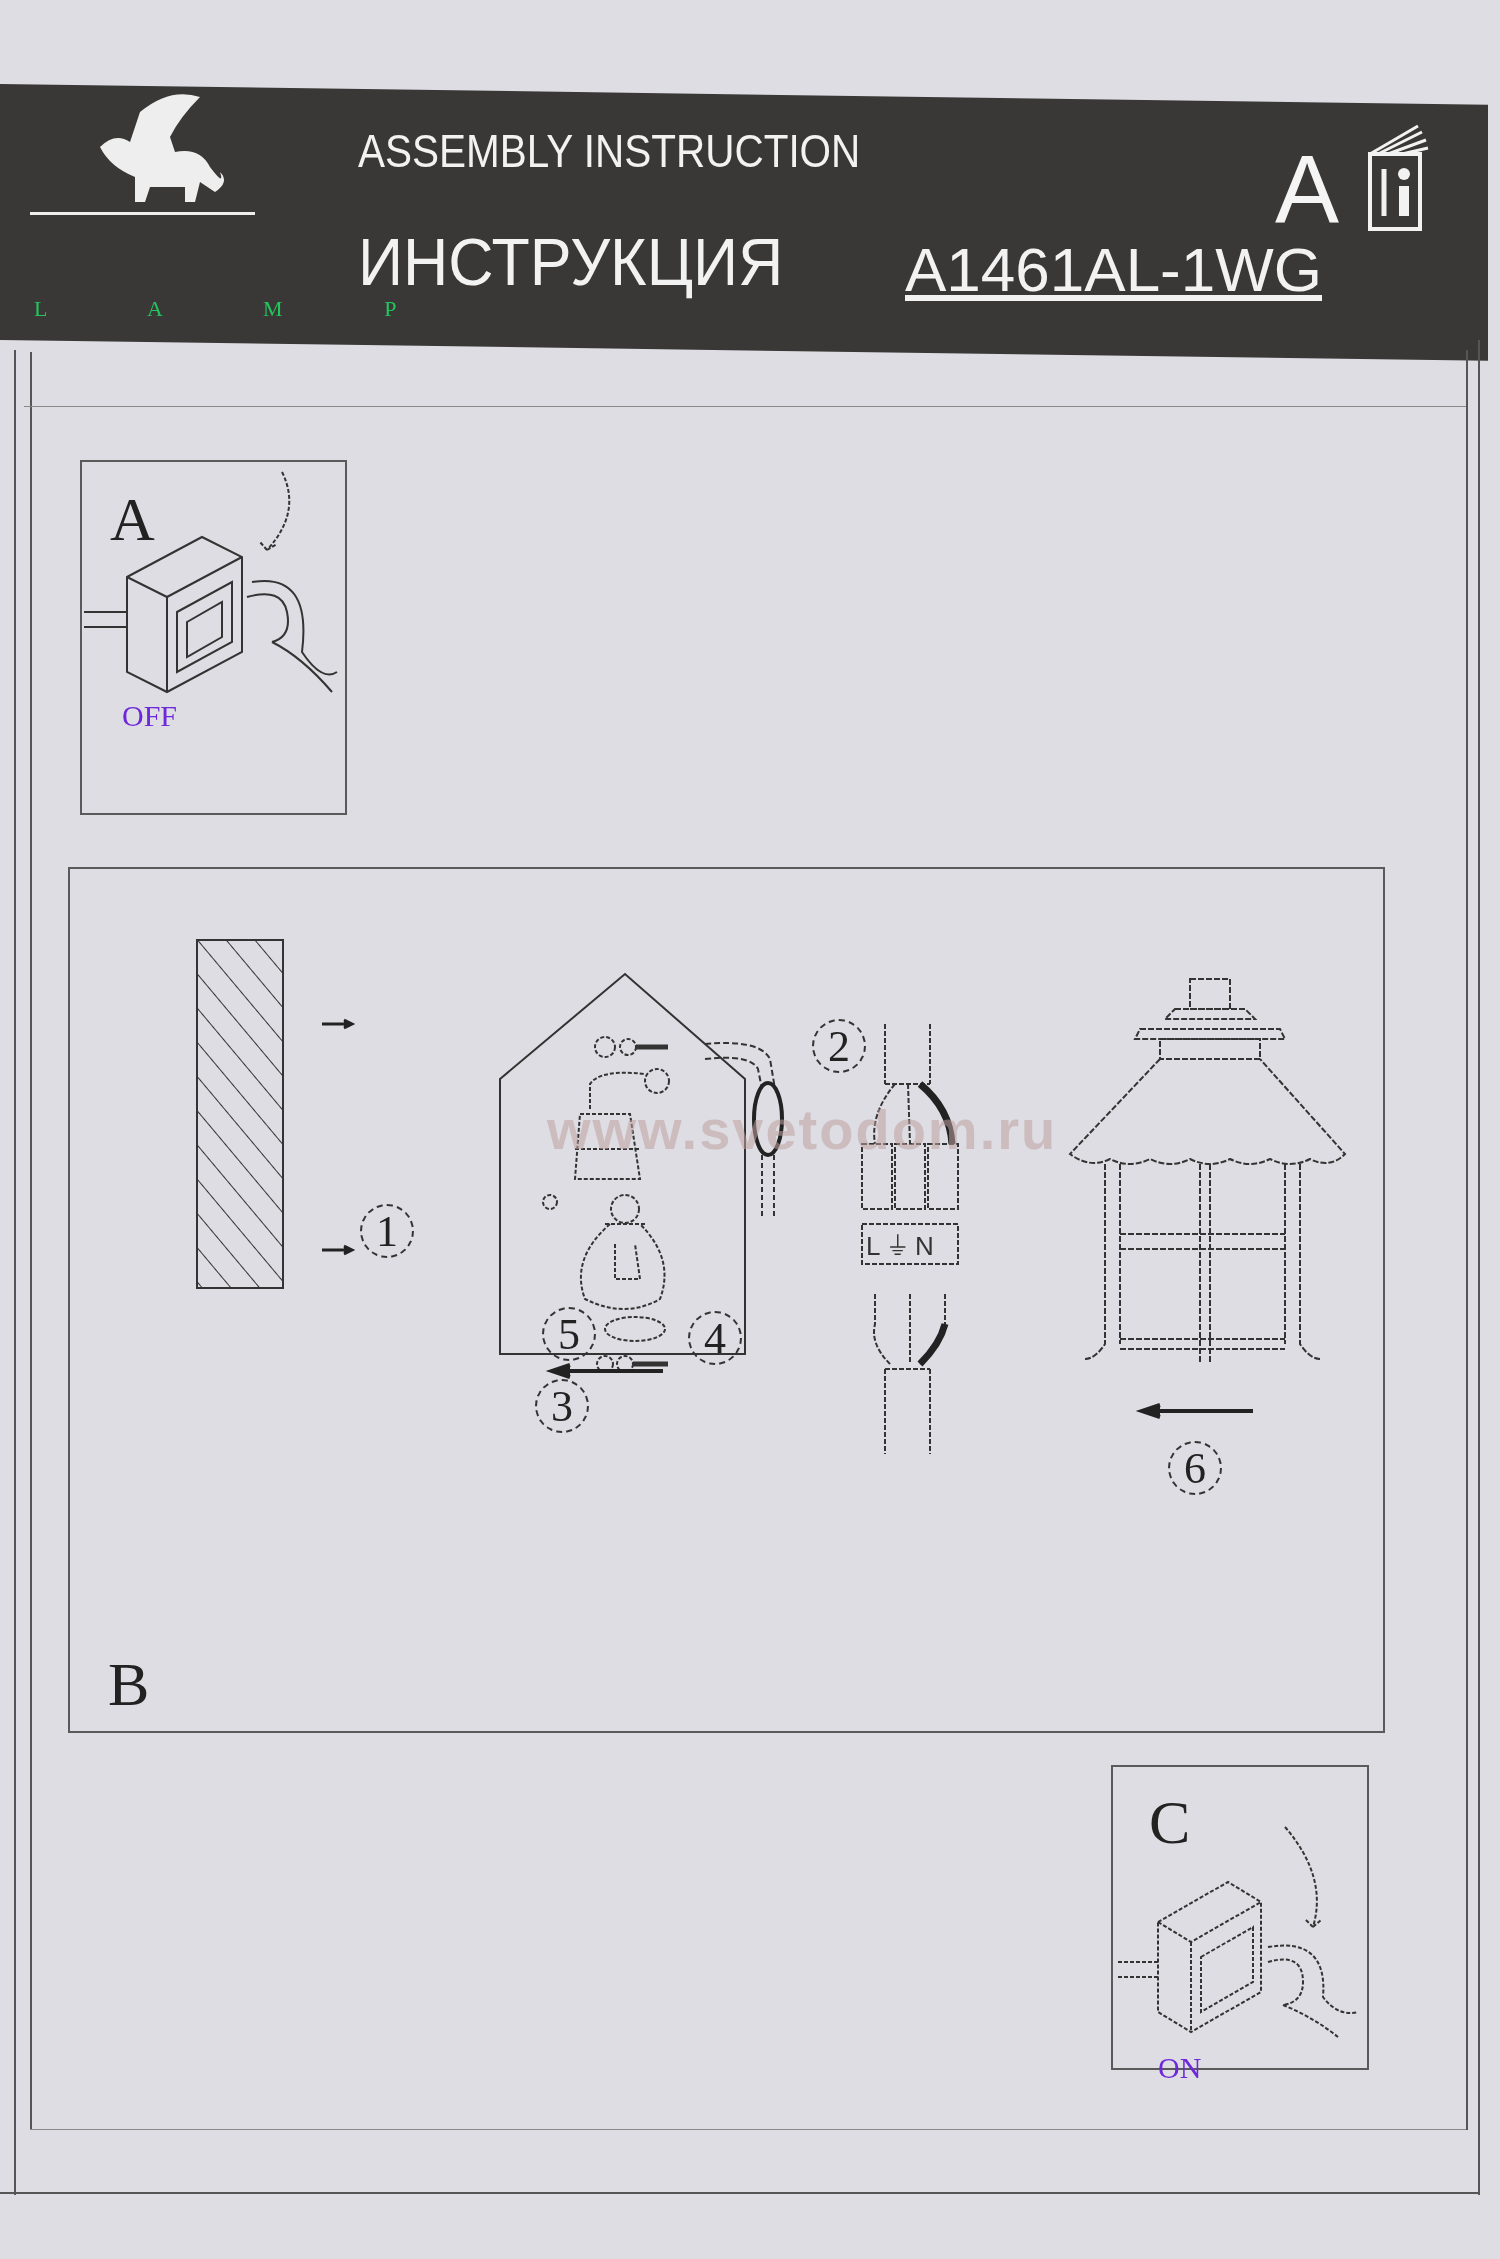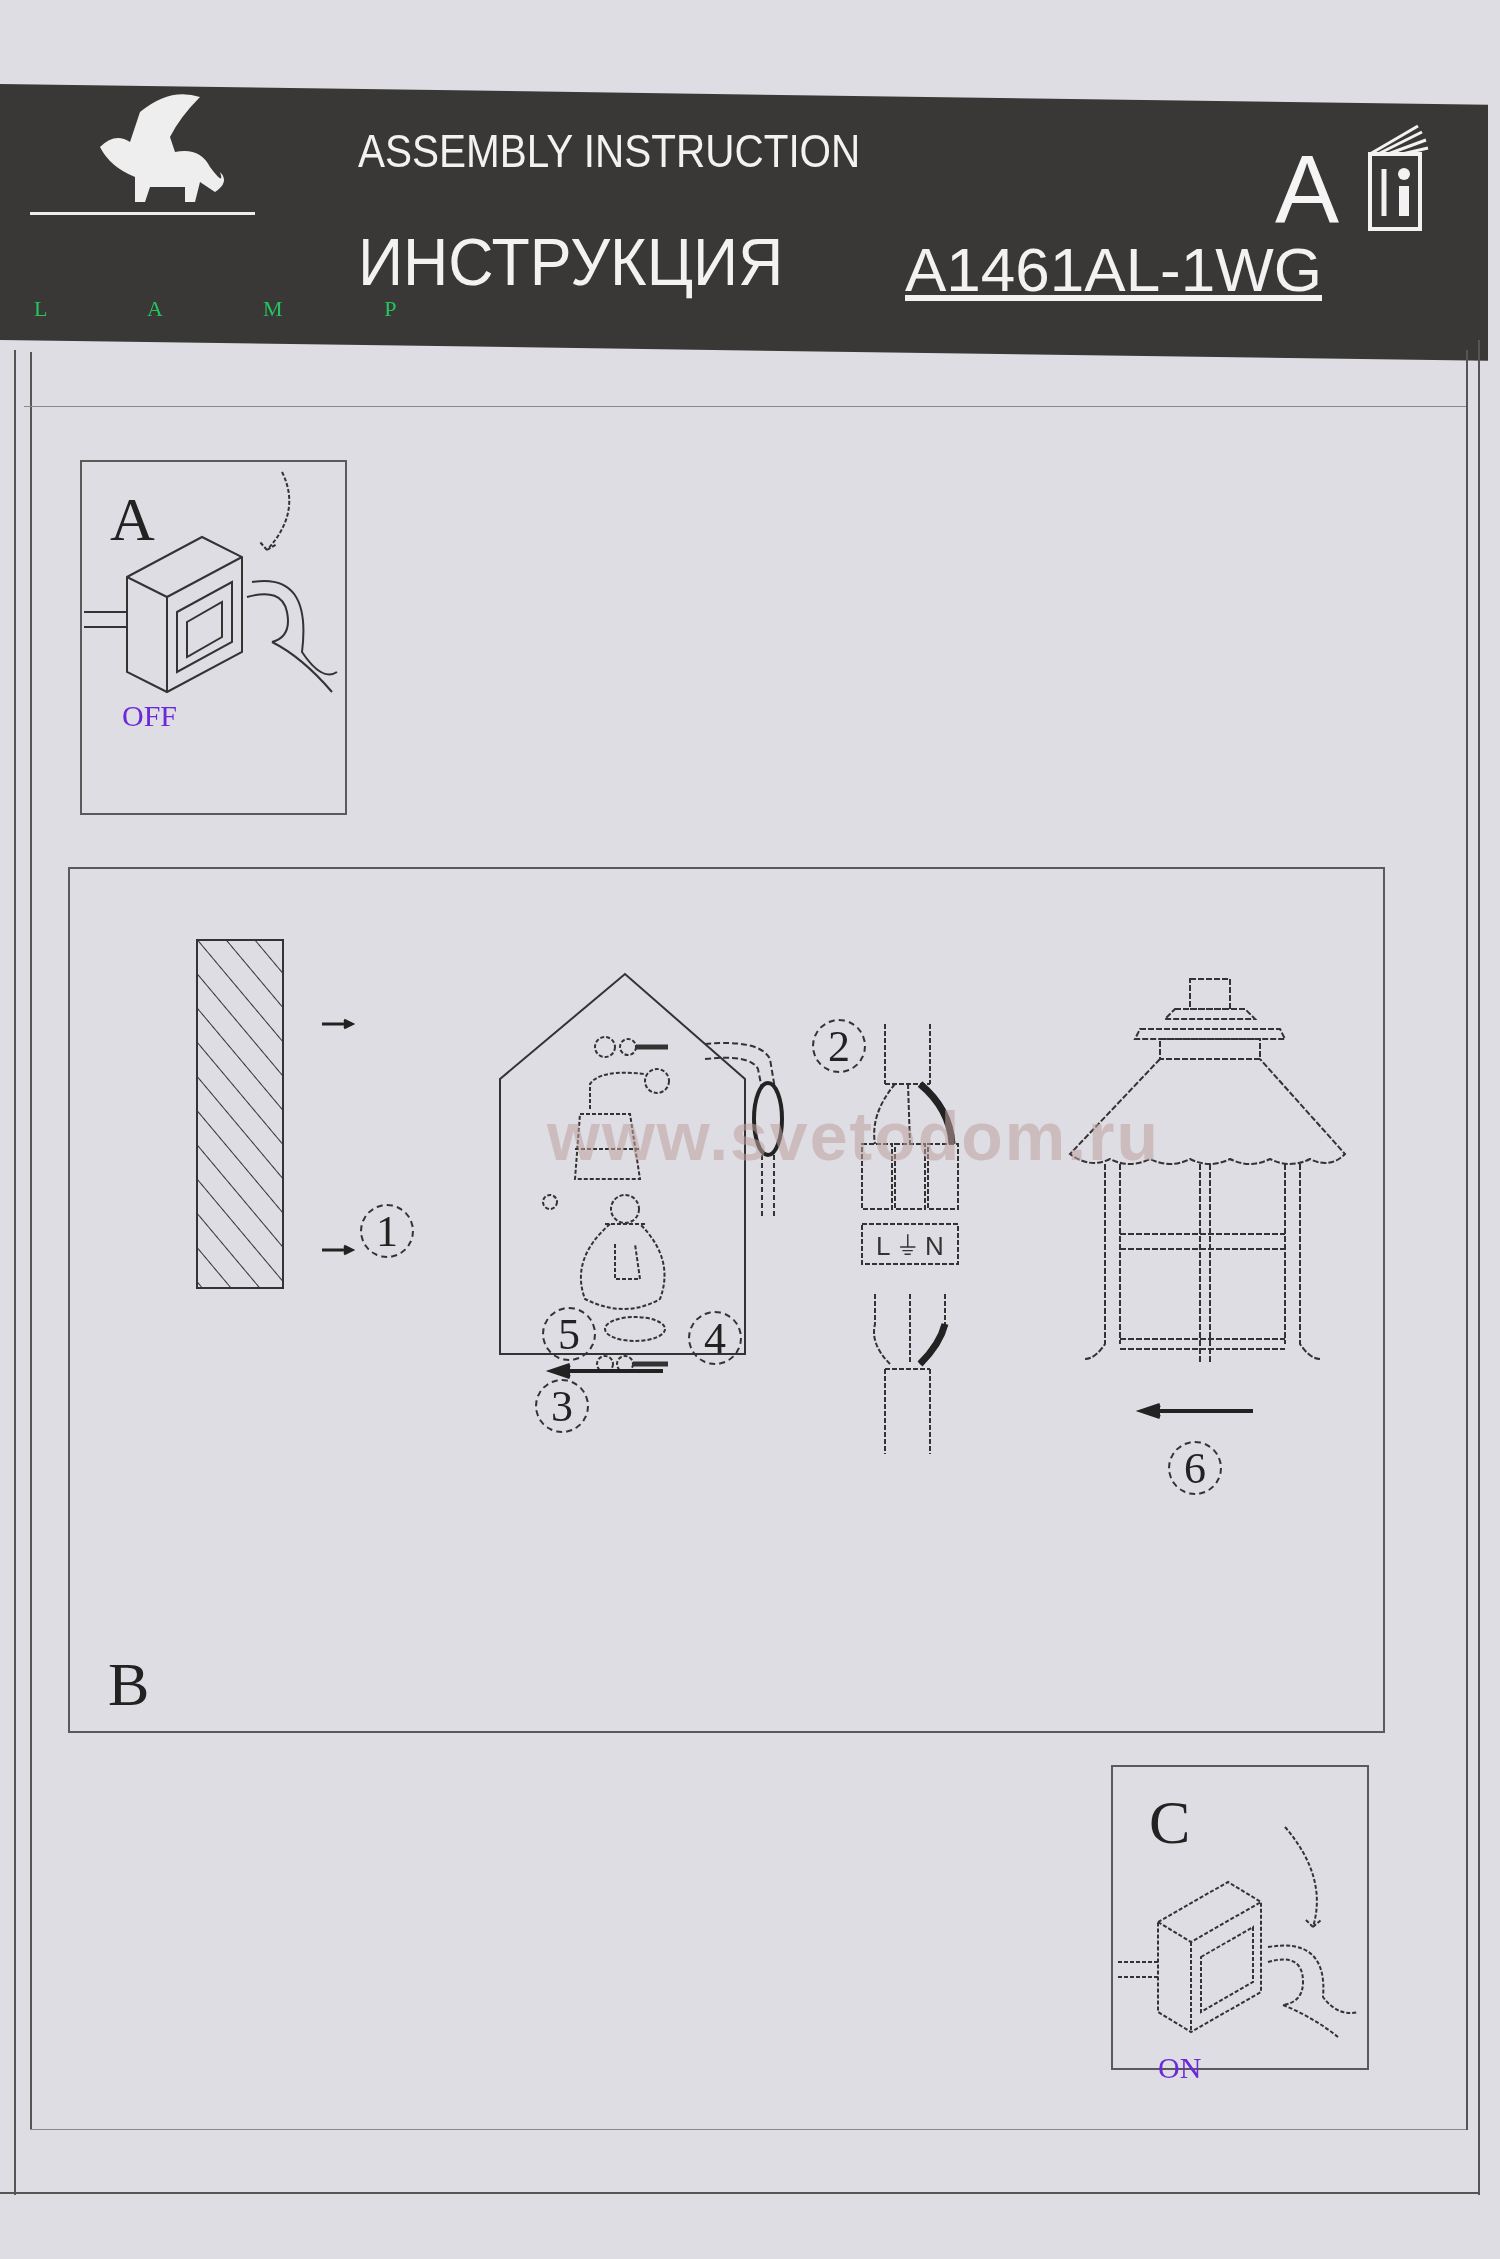--- a/index.html
+++ b/index.html
@@ -28,21 +28,21 @@
   .hline { position:absolute; height:2px; background:#555; }
   .box { position:absolute; border:2px solid #5a5a5a; box-sizing:border-box; }
   .panel-letter { position:absolute; font-family:"Liberation Serif",serif; color:#222; font-size:62px; }
   .caption { position:absolute; font-family:"Liberation Serif",serif; color:#6d28d9; font-size:30px; }
   .callout {
     position:absolute; width:54px; height:54px; border:2px dashed #333; border-radius:50%;
     box-sizing:border-box; display:flex; align-items:center; justify-content:center;
     font-family:"Liberation Serif",serif; font-size:44px; color:#222;
   }
   .watermark { position:absolute; left:545px; top:1095px; font-family:"Liberation Sans",sans-serif; font-weight:bold;
-    font-size:68px; color:rgba(190,160,160,0.55); letter-spacing:2px; }
+    font-size:56px; color:rgba(190,160,160,0.55); letter-spacing:2px; }
   svg { position:absolute; overflow:visible; }
 </style>
 </head>
 <body>
 
 <div class="abs header">
   <div class="header-inner">
     <svg style="left:60px;top:8px" width="200" height="120" viewBox="0 0 200 120">
       <path d="M40 55 Q55 40 70 50 L80 20 Q110 -5 140 5 Q120 25 110 45 L115 60 Q140 55 150 75 Q165 95 160 80 Q170 90 155 100 L140 90 L135 110 L125 110 L125 95 L90 95 L85 110 L75 110 L75 85 Q50 75 40 55 Z" fill="#eeeeee"></path>
     </svg>
@@ -147,21 +147,21 @@
       <rect x="2" y="120" width="30" height="65"></rect>
         <rect x="35" y="120" width="30" height="65"></rect>
         <rect x="68" y="120" width="30" height="65"></rect>
       <rect x="2" y="200" width="96" height="40"></rect>
       <path d="M15 270 L15 300 Q10 320 30 340 M50 270 L50 340 M85 270 L85 300 Q80 320 60 340"></path>
       <path d="M25 345 L25 430 M70 345 L70 430 M25 345 L70 345"></path>
     </g>
     <path d="M60 60 Q90 85 92 120" fill="none" stroke="#222" stroke-width="7"></path>
     <path d="M85 300 Q80 320 60 340" fill="none" stroke="#222" stroke-width="7"></path>
   </svg>
-  <div class="abs" style="left:796px;top:362px;width:96px;text-align:center;font-family:'Liberation Sans',sans-serif;font-size:26px;color:#333;letter-spacing:8px">
+  <div class="abs" style="left:796px;top:362px;width:96px;font-family:'Liberation Sans',sans-serif;font-size:26px;color:#333;letter-spacing:8px">
     <span>L</span><span>⏚</span><span>N</span>
   </div>
 
   <svg style="left:980px;top:105px" width="300" height="390" viewBox="0 0 300 390">
     <g fill="none" stroke="#333" stroke-width="2" stroke-dasharray="6 2">
       <rect x="140" y="5" width="40" height="30"></rect>
       <path d="M125 35 L195 35 L205 45 L115 45 Z"></path>
       <path d="M90 55 L230 55 L235 65 L85 65 Z"></path>
       <rect x="110" y="65" width="100" height="20"></rect>
       <path d="M110 85 L20 180 Q40 195 60 185 Q80 195 100 185 Q120 195 140 185 Q160 195 180 185 Q200 195 220 185 Q240 195 260 185 Q280 195 295 180 L210 85"></path>

